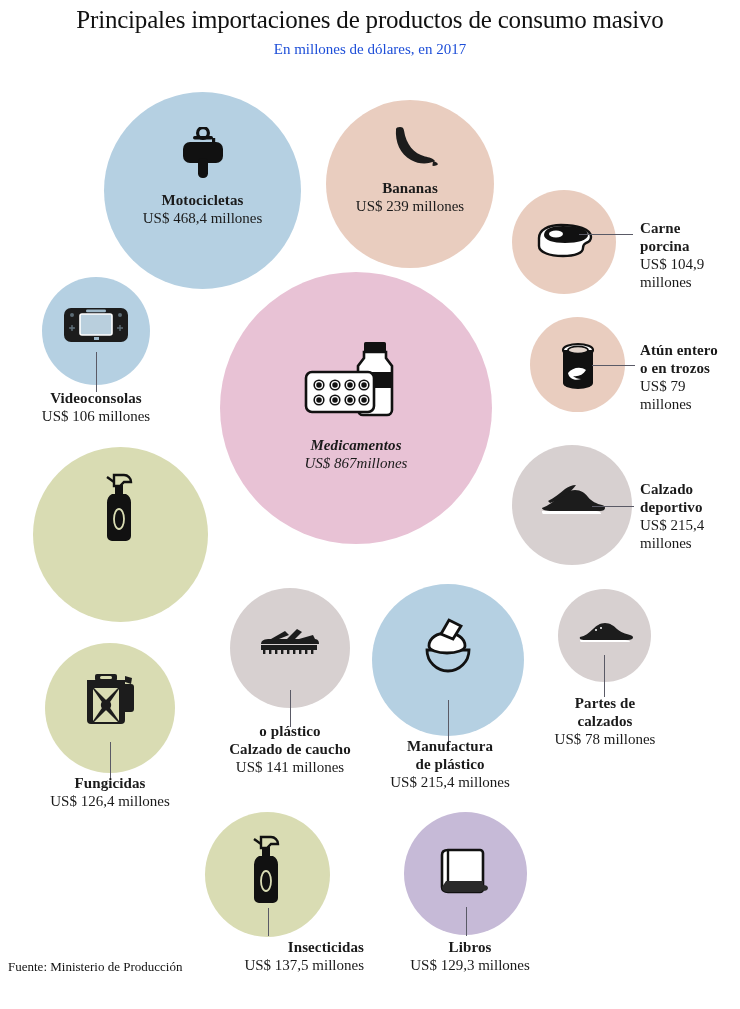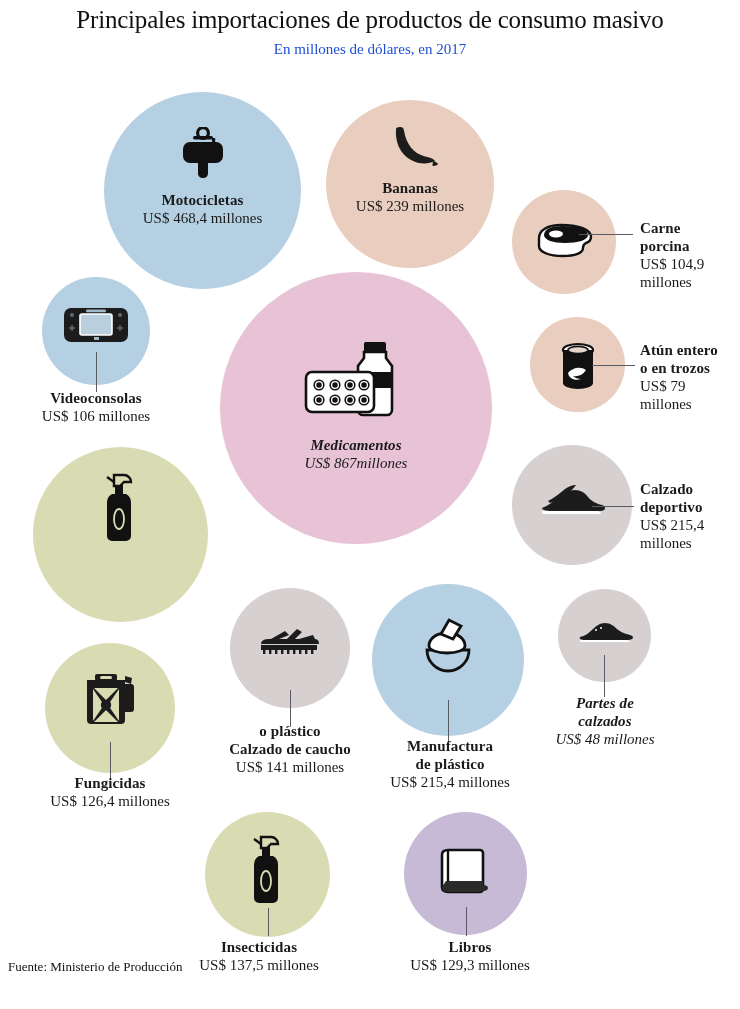--- a/index.html
+++ b/index.html
@@ -310,39 +310,39 @@
     <span class="icon" style="top:30px;">
       <svg width="56" height="28" viewBox="0 0 56 28">
         <path d="M3 18 c5 -1 9 -4 13 -8 c3 -3 7 -6 12 -6 c5 0 9 3 12 6 c3 3 9 5 13 6 c2 0.4 3 1.4 3 2.6 c0 1.6 -2 2.4 -5 2.4 h-43 c-4 0 -6 -1 -5 -3 z" fill="#1c1c1c"></path>
         <path d="M3 21 h45 c3 0 5 0.7 5 2 h-49 c-1 0 -1 -2 -1 -2 z" fill="#fff"></path>
         <circle cx="19" cy="11" r="1" fill="#fff"></circle>
           <circle cx="24" cy="9" r="1" fill="#fff"></circle>
       </svg>
     </span>
   </div>
   <div class="leader-v" style="left:604px;top:655px;height:42px;"></div>
-  <div class="outlabel" style="left:520px;top:694px;width:170px;font-style:italic;">
+  <div class="outlabel" style="left:520px;top:694px;width:170px;">
     <span class="nm">Partes de</span>
     <span class="nm">calzados</span>
-    <span class="vl">US$ 48 millones</span>
+    <span class="vl">US$ 78 millones</span>
   </div>
 
   <div class="bubble" style="left:205px;top:812px;width:125px;height:125px;background:#d9dcb3;">
     <span class="icon" style="top:22px;">
       <svg width="40" height="72" viewBox="0 0 40 72">
         <path d="M13 3 h10 a7 7 0 0 1 7 7 h-7 l-4 4 h-6 z" fill="none" stroke="#111" stroke-width="2.4"></path>
         <path d="M13 10 l-7 -5" stroke="#111" stroke-width="2.4" fill="none"></path>
         <rect x="14" y="13" width="8" height="10" fill="#111"></rect>
         <path d="M11 22 h14 a10 10 0 0 1 5 9 v33 a5 5 0 0 1 -5 5 h-14 a5 5 0 0 1 -5 -5 v-33 a10 10 0 0 1 5 -9 z" fill="#111"></path>
         <ellipse cx="18" cy="47" rx="5" ry="10" fill="none" stroke="#d9dcb3" stroke-width="1.8"></ellipse>
       </svg>
     </span>
   </div>
   <div class="leader-v" style="left:268px;top:908px;height:28px;"></div>
-  <div class="outlabel" style="left:169px;top:938px;width:180px;">
+  <div class="outlabel" style="left:184px;top:938px;width:180px;text-align:right;">
     <span class="nm">Insecticidas</span>
     <span class="vl">US$ 137,5 millones</span>
   </div>
 
   <div class="bubble" style="left:404px;top:812px;width:123px;height:123px;background:#c6bad7;">
     <span class="icon" style="top:28px;">
       <svg width="56" height="58" viewBox="0 0 56 58">
         <path d="M10 10 h32 a3 3 0 0 1 3 3 v36 a3 3 0 0 1 -3 3 h-32 c-4 0 -6 -2 -6 -5 v-32 c0 -3 2 -5 6 -5 z" fill="#fff" stroke="#111" stroke-width="2.6"></path>
         <path d="M10 10 v42" stroke="#111" stroke-width="2.4" fill="none"></path>
         <path d="M8 41 h37 v8 a3 3 0 0 1 -3 3 h-32 c-4 0 -6 -2 -6 -5 z" fill="#2a2a2a"></path>

